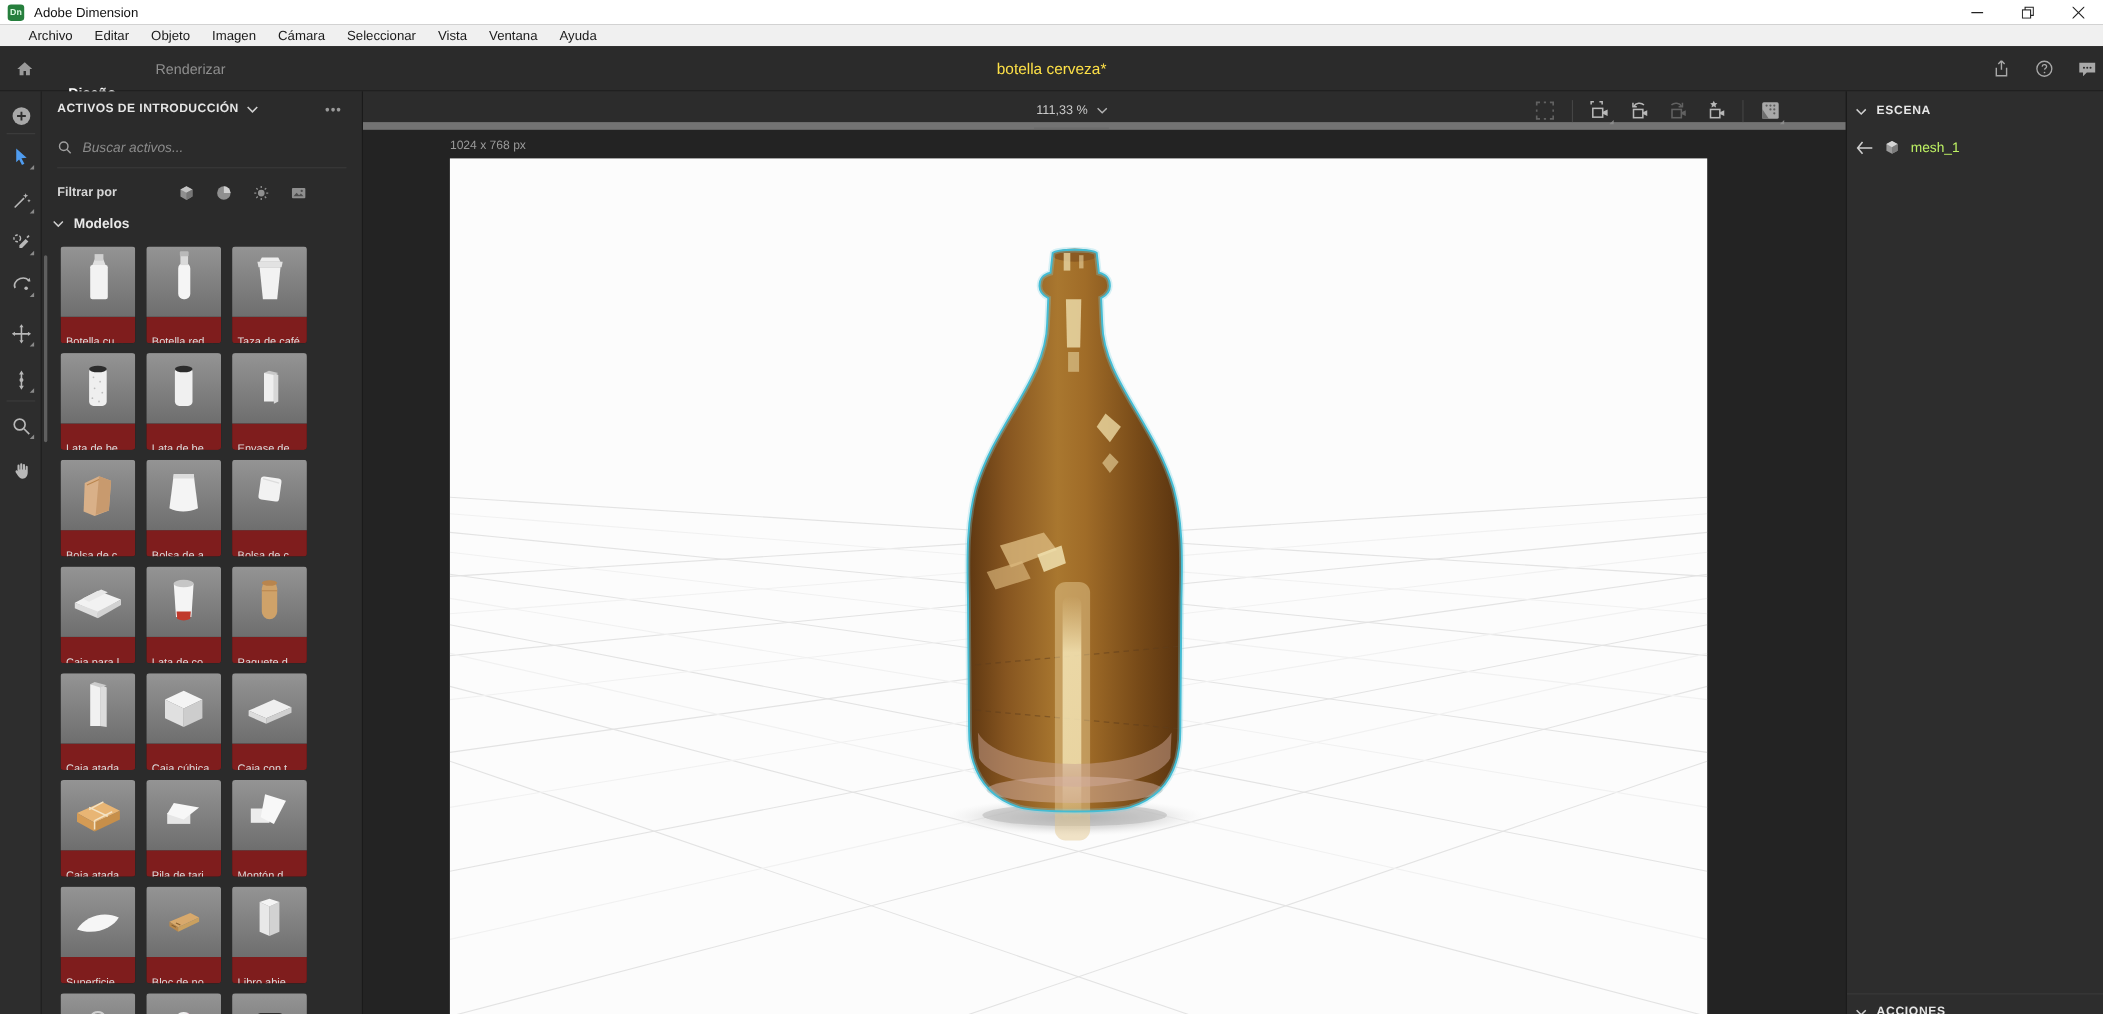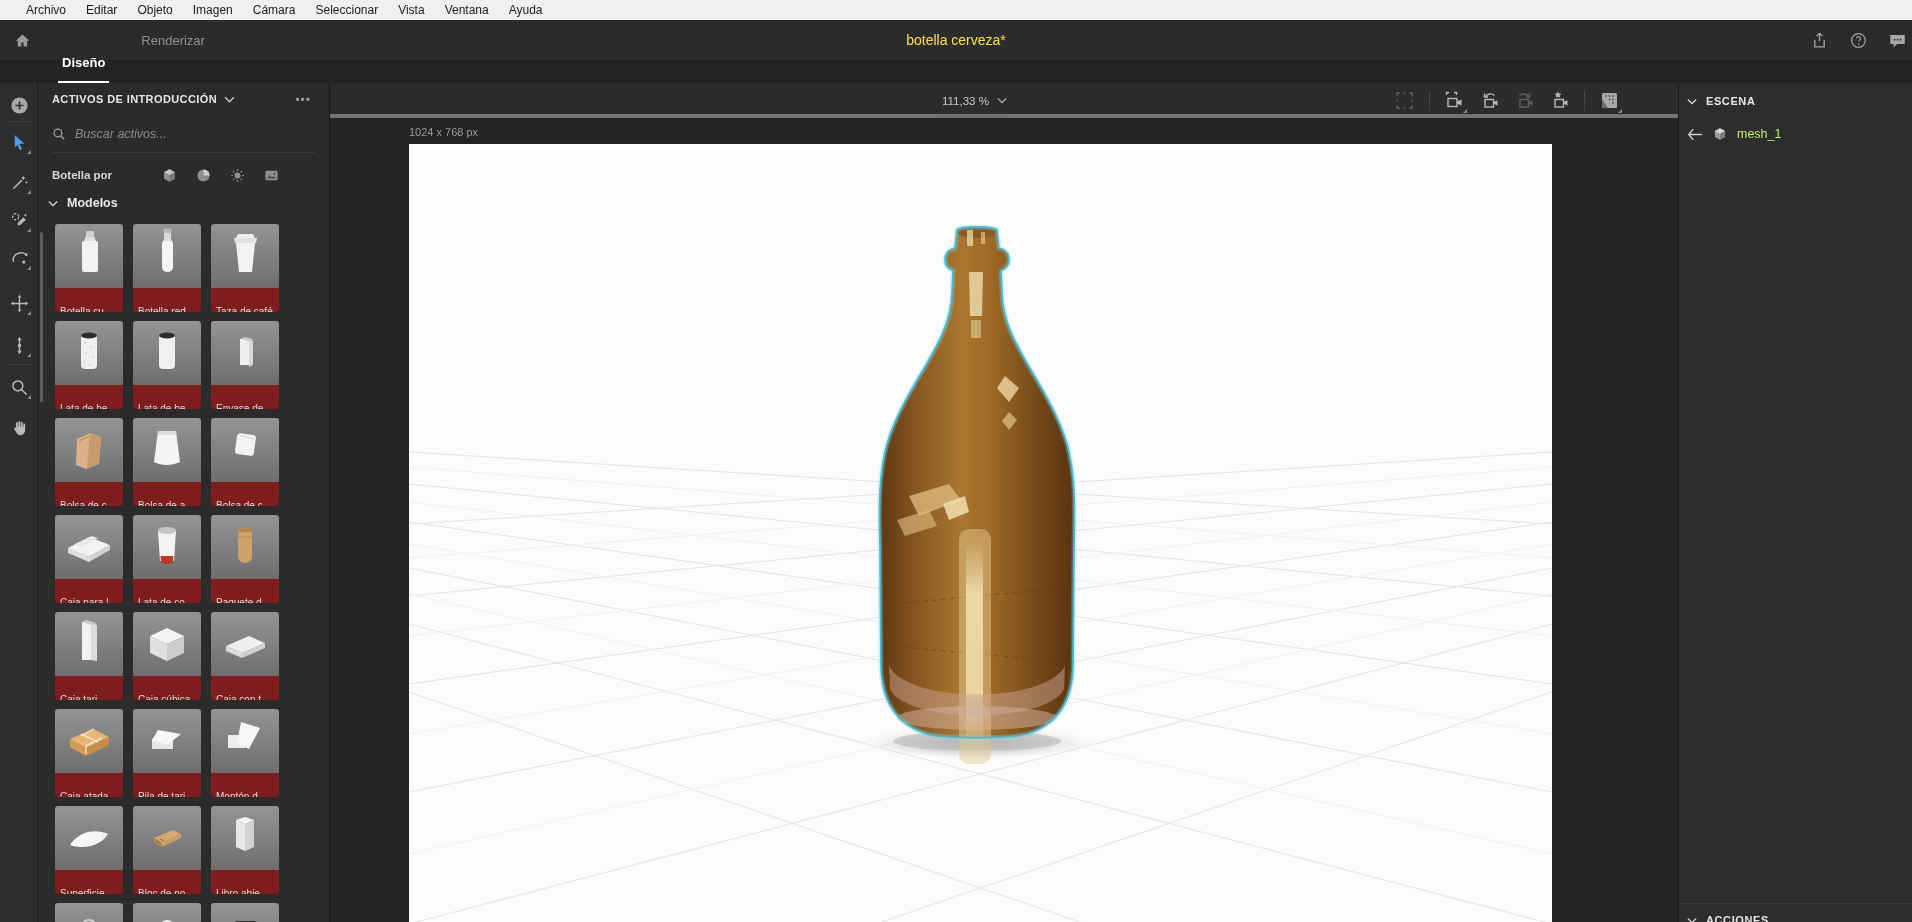--- a/index.html
+++ b/index.html
@@ -59,21 +59,21 @@
   .tiles { position:absolute; top:141px; left:17px; width:224px; display:flex; flex-wrap:wrap; gap:9px 10px; }
   .tile { width:68px; height:88px; border-radius:3px; overflow:hidden; background:#1f1f1f; }
   .thumb { width:68px; height:64px; background:linear-gradient(#949494,#6e6e6e); position:relative; }
   .thumb svg { position:absolute; inset:0; }
   .tile-label { height:24px; background:#7f1d1d; color:#dcdcdc; font-size:10px; line-height:24px; padding:12px 5px;
                 white-space:nowrap; overflow:hidden; }
   .assets-scrollbar { position:absolute; left:2px; top:149px; width:3px; height:170px; background:#5f5f5f; border-radius:2px; }
 
   
   .workspace { flex:1; background:#232323; position:relative; }
-  .canvas-toolbar { position:absolute; top:0; left:0; right:0; height:35px; background:#2c2c2c; border-bottom:4px solid #737373; }
+  .canvas-toolbar { position:absolute; top:0; left:0; right:0; height:35px; background:#2c2c2c; border-bottom:7px solid #737373; }
   .zoom-ctrl { position:absolute; left:612px; top:0; height:35px; display:flex; align-items:center; gap:8px; }
   .zoom-ctrl .val { font-size:11.5px; color:#c9c9c9; }
   .zoom-underline { position:absolute; left:610px; top:33px; width:68px; height:1px; background:#6a6a6a; }
   .cam-icons { position:absolute; right:58px; top:0; height:35px; display:flex; align-items:center; gap:14px; }
   .cam-icons .icon { position:relative; display:flex; }
   .cam-icons .icon svg { width:21px; height:21px; }
   .cam-icons .icon.dim { opacity:.38; }
   .cam-icons .icon.flyout::after { content:""; position:absolute; right:-2px; bottom:-2px;
                                    border-left:4px solid transparent; border-bottom:4px solid #8a8a8a; }
   .cam-div { width:1px; height:20px; background:#454545; }
@@ -95,20 +95,42 @@
   .actions-div { position:absolute; top:820px; left:0; right:0; height:1px; background:#3a3a3a; }
   .actions-header { position:absolute; top:831px; left:8px; display:flex; align-items:center; gap:9px; }
 
   .icon { display:inline-flex; }
 </style>
 </head>
 <body>
 
 <div class="app">
 
+  <div class="titlebar">
+    <div class="app-logo">Dn</div>
+    <div class="app-title">Adobe Dimension</div>
+    <div class="win-btns">
+      <div class="win-btn">
+        <svg viewBox="0 0 11 11">
+            <path d="M0 5.5h11" stroke="#222" stroke-width="1"></path>
+          </svg>
+      </div>
+      <div class="win-btn">
+        <svg viewBox="0 0 11 11" fill="none" stroke="#222" stroke-width="1">
+            <path d="M3 3V.5h7.5V8H8"></path>
+            <rect x=".5" y="3" width="7.5" height="7.5"></rect>
+          </svg>
+      </div>
+      <div class="win-btn">
+        <svg viewBox="0 0 11 11">
+            <path d="M0 0l11 11M11 0L0 11" stroke="#222" stroke-width="1"></path>
+          </svg>
+      </div>
+    </div>
+  </div>
 
   <div class="menubar" id="menubar">
       <div class="menu-item">Archivo</div>
       <div class="menu-item">Editar</div>
       <div class="menu-item">Objeto</div>
       <div class="menu-item">Imagen</div>
       <div class="menu-item">Cámara</div>
       <div class="menu-item">Seleccionar</div>
       <div class="menu-item">Vista</div>
       <div class="menu-item">Ventana</div>
@@ -226,21 +248,21 @@
         <span class="icon">
           <svg viewBox="0 0 16 16" width="14" height="14" fill="none" stroke="#a0a0a0" stroke-width="1.5">
               <circle cx="6.8" cy="6.8" r="4.4"></circle>
               <path d="M10.2 10.2L14 14"></path>
             </svg>
         </span>
         <span class="ph">Buscar activos...</span>
       </div>
       <div class="assets-div"></div>
       <div class="filter-row">
-        <span class="lbl">Botella por</span>
+        <span class="lbl">Filtrar por</span>
         <span class="filter-icons" id="filter-icons">
             <span class="icon">
               <svg viewBox="0 0 16 16">
                 <path d="M8 1.3l5.8 3.2v6.9L8 14.7l-5.8-3.3V4.5z" fill="#8f8f8f"></path>
                 <path d="M8 1.3l5.8 3.2L8 7.8 2.2 4.5z" fill="#c4c4c4"></path>
                 <path d="M8 7.8v6.9l5.8-3.3V4.5z" fill="#767676"></path>
               </svg>
             </span>
             <span class="icon">
               <svg viewBox="0 0 16 16">
@@ -398,21 +420,21 @@
             <div class="tile-label">Paquete d...</div>
           </div>
           <div class="tile">
             <div class="thumb">
               <svg viewBox="0 0 68 64">
                 <path d="M27 10h9v38h-9z" fill="#f1f1f1"></path>
                 <path d="M36 10l6 3v36l-6-1z" fill="#dcdcdc"></path>
                 <path d="M27 10l4-2 11 3-6 2z" fill="#cccccc"></path>
               </svg>
             </div>
-            <div class="tile-label">Caja tarj</div>
+            <div class="tile-label">Caja atada</div>
           </div>
           <div class="tile">
             <div class="thumb">
               <svg viewBox="0 0 68 64">
                 <path d="M17 24l17-8 17 8-17 8z" fill="#f4f4f4"></path>
                 <path d="M17 24v17l17 8V32z" fill="#e0e0e0"></path>
                 <path d="M51 24v17l-17 8V32z" fill="#cdcdcd"></path>
               </svg>
             </div>
             <div class="tile-label">Caja cúbica</div>

